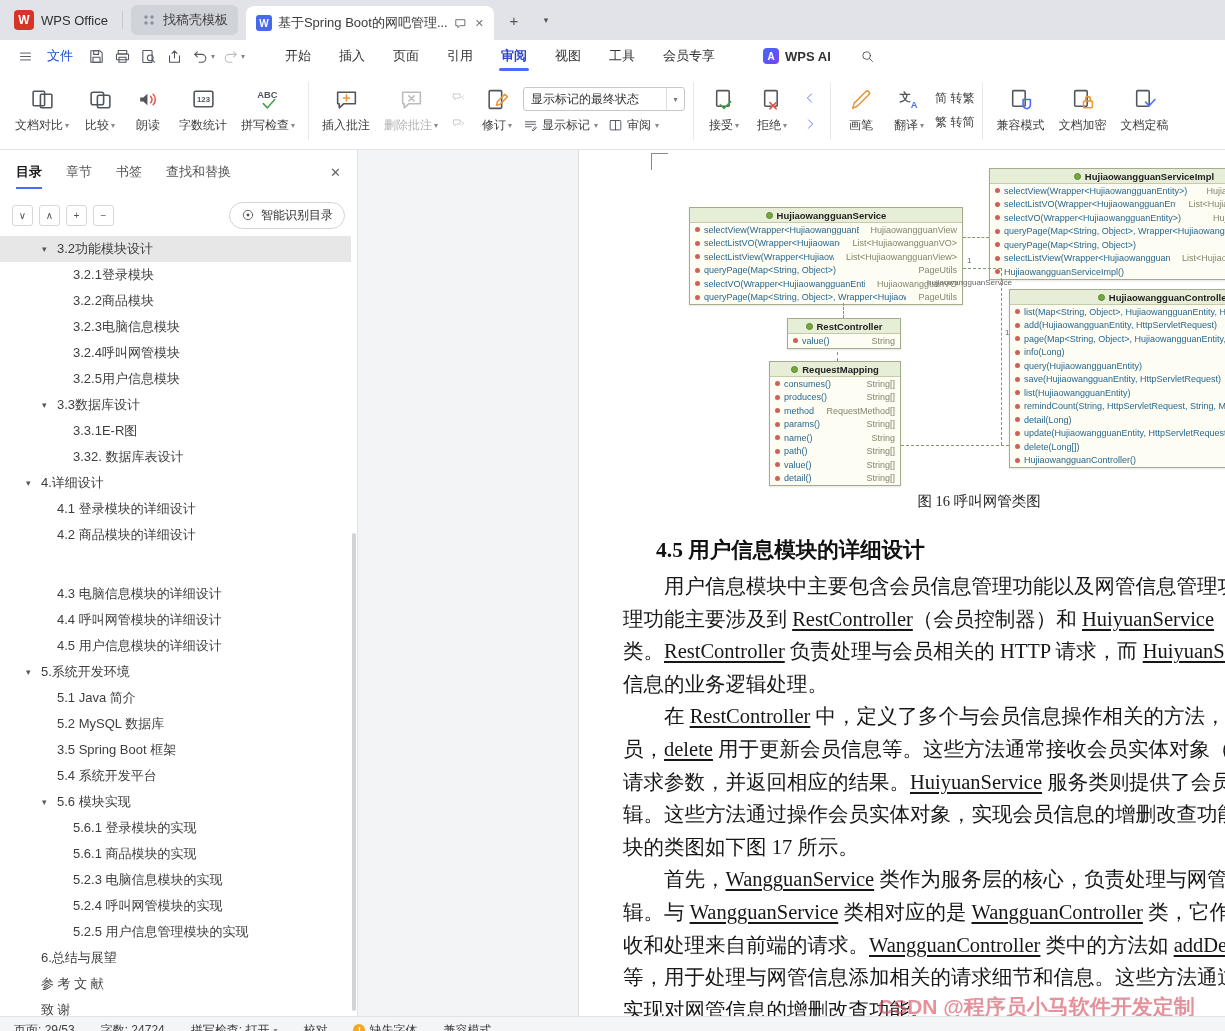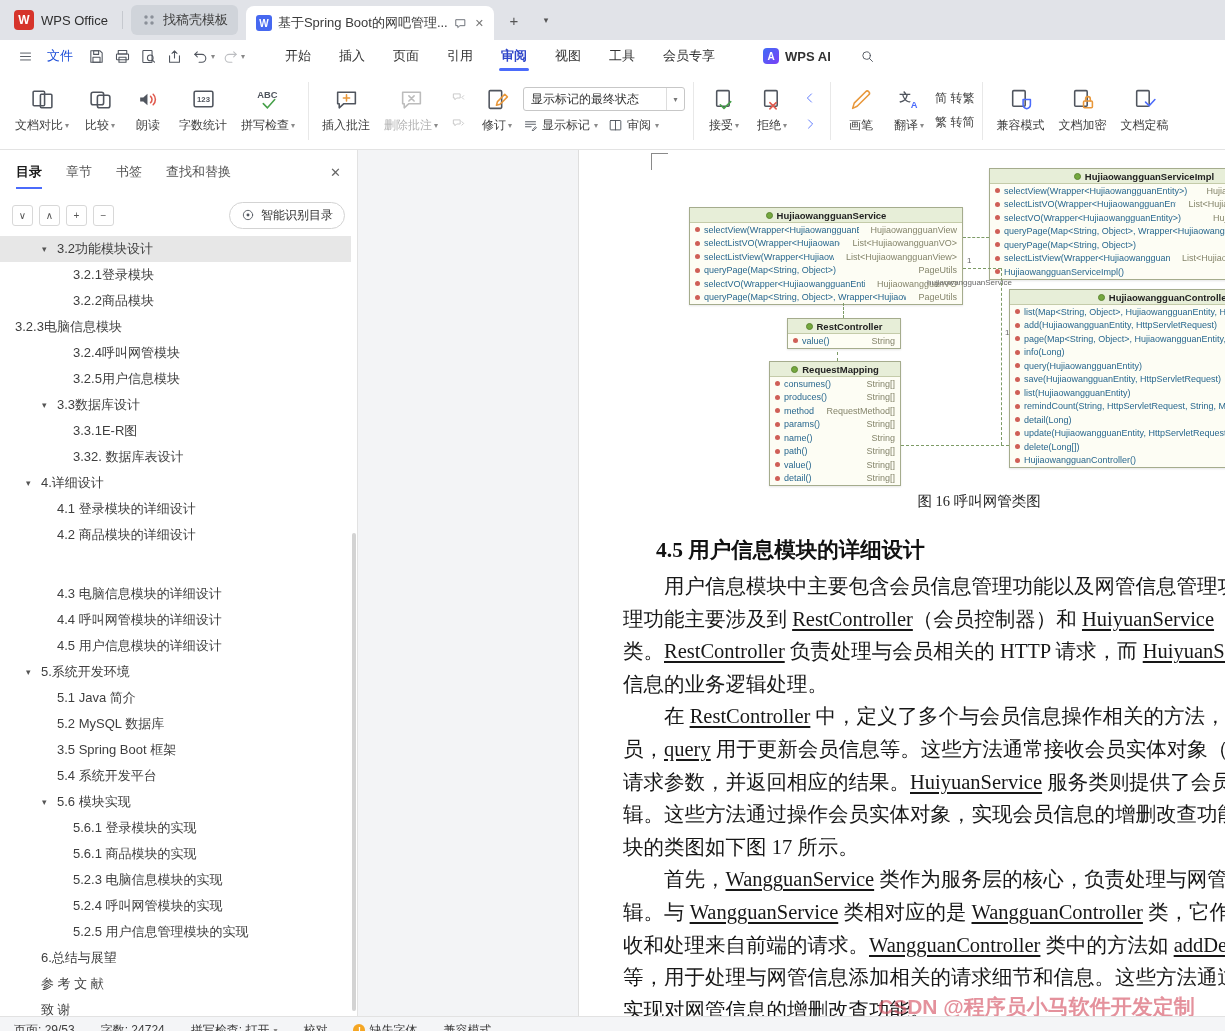--- a/index.html
+++ b/index.html
@@ -413,21 +413,21 @@
         <span class="toc-label">3.2功能模块设计</span>
       </div>
       <div class="toc-item" style="padding-left: 58px;">
         <span class="toc-spacer"></span>
         <span class="toc-label">3.2.1登录模块</span>
       </div>
       <div class="toc-item" style="padding-left: 58px;">
         <span class="toc-spacer"></span>
         <span class="toc-label">3.2.2商品模块</span>
       </div>
-      <div class="toc-item" style="">
+      <div class="toc-item" style="padding-left: 58px;">
         <span class="toc-spacer"></span>
         <span class="toc-label">3.2.3电脑信息模块</span>
       </div>
       <div class="toc-item" style="padding-left: 58px;">
         <span class="toc-spacer"></span>
         <span class="toc-label">3.2.4呼叫网管模块</span>
       </div>
       <div class="toc-item" style="padding-left: 58px;">
         <span class="toc-spacer"></span>
         <span class="toc-label">3.2.5用户信息模块</span>
@@ -741,21 +741,21 @@
         <div class="uml-lbl" style="left: 426px; top: 178px;">1</div>
       </div>
     <div class="caption">图 16 呼叫网管类图</div>
     <div class="heading">4.5 用户信息模块的详细设计</div>
     <div id="paras">
         <div class="dline"><span>　　用户信息模块中主要包含会员信息管理功能以及网管信息管理功能等。会员</span></div>
         <div class="dline"><span>理功能主要涉及到 </span><span class="useg">RestController</span><span>（会员控制器）和 </span><span class="useg">HuiyuanService</span><span>（会员服务</span></div>
         <div class="dline"><span>类。</span><span class="useg">RestController</span><span> 负责处理与会员相关的 HTTP 请求，而 </span><span class="useg">HuiyuanService</span></div>
         <div class="dline"><span>信息的业务逻辑处理。</span></div>
         <div class="dline"><span>　　在 </span><span class="useg">RestController</span><span> 中，定义了多个与会员信息操作相关的方法，如 </span></div>
-        <div class="dline"><span>员，</span><span class="useg">query</span><span> 用于更新会员信息等。这些方法通常接收会员实体对象（</span></div>
+        <div class="dline"><span>员，</span><span class="useg">delete</span><span> 用于更新会员信息等。这些方法通常接收会员实体对象（</span></div>
         <div class="dline"><span>请求参数，并返回相应的结果。</span><span class="useg">HuiyuanService</span><span> 服务类则提供了会员信息的核</span></div>
         <div class="dline"><span>辑。这些方法通过操作会员实体对象，实现会员信息的增删改查功能。其中会</span></div>
         <div class="dline"><span>块的类图如下图 17 所示。</span></div>
         <div class="dline"><span>　　首先，</span><span class="useg">WangguanService</span><span> 类作为服务层的核心，负责处理与网管信息相关</span></div>
         <div class="dline"><span>辑。与 </span><span class="useg">WangguanService</span><span> 类相对应的是 </span><span class="useg">WangguanController</span><span> 类，它作为控制层，</span></div>
         <div class="dline"><span>收和处理来自前端的请求。</span><span class="useg">WangguanController</span><span> 类中的方法如 </span><span class="useg">addDetailString</span></div>
         <div class="dline"><span>等，用于处理与网管信息添加相关的请求细节和信息。这些方法通过与服务层</span></div>
         <div class="dline"><span>实现对网管信息的增删改查功能。</span></div>
       </div>
   </div>

